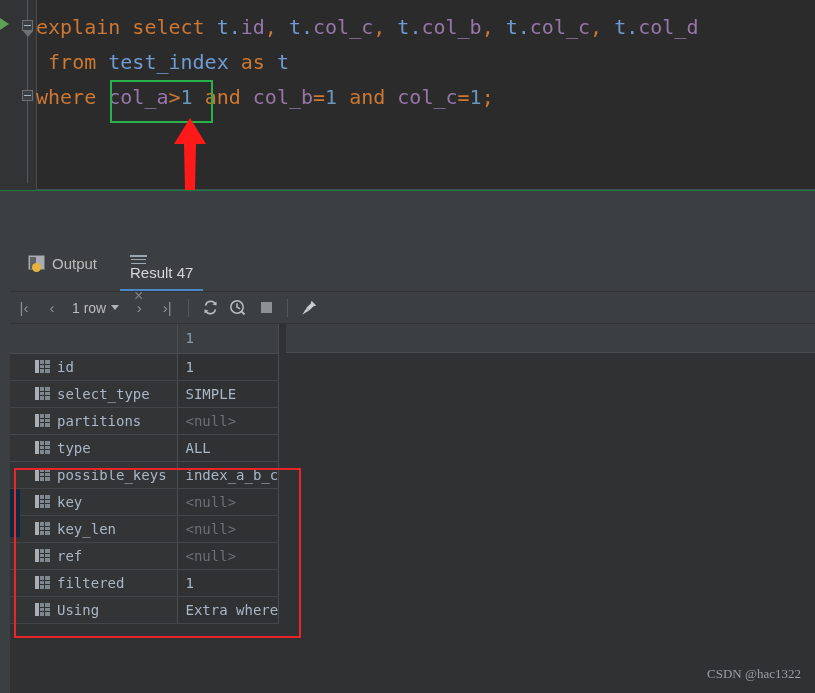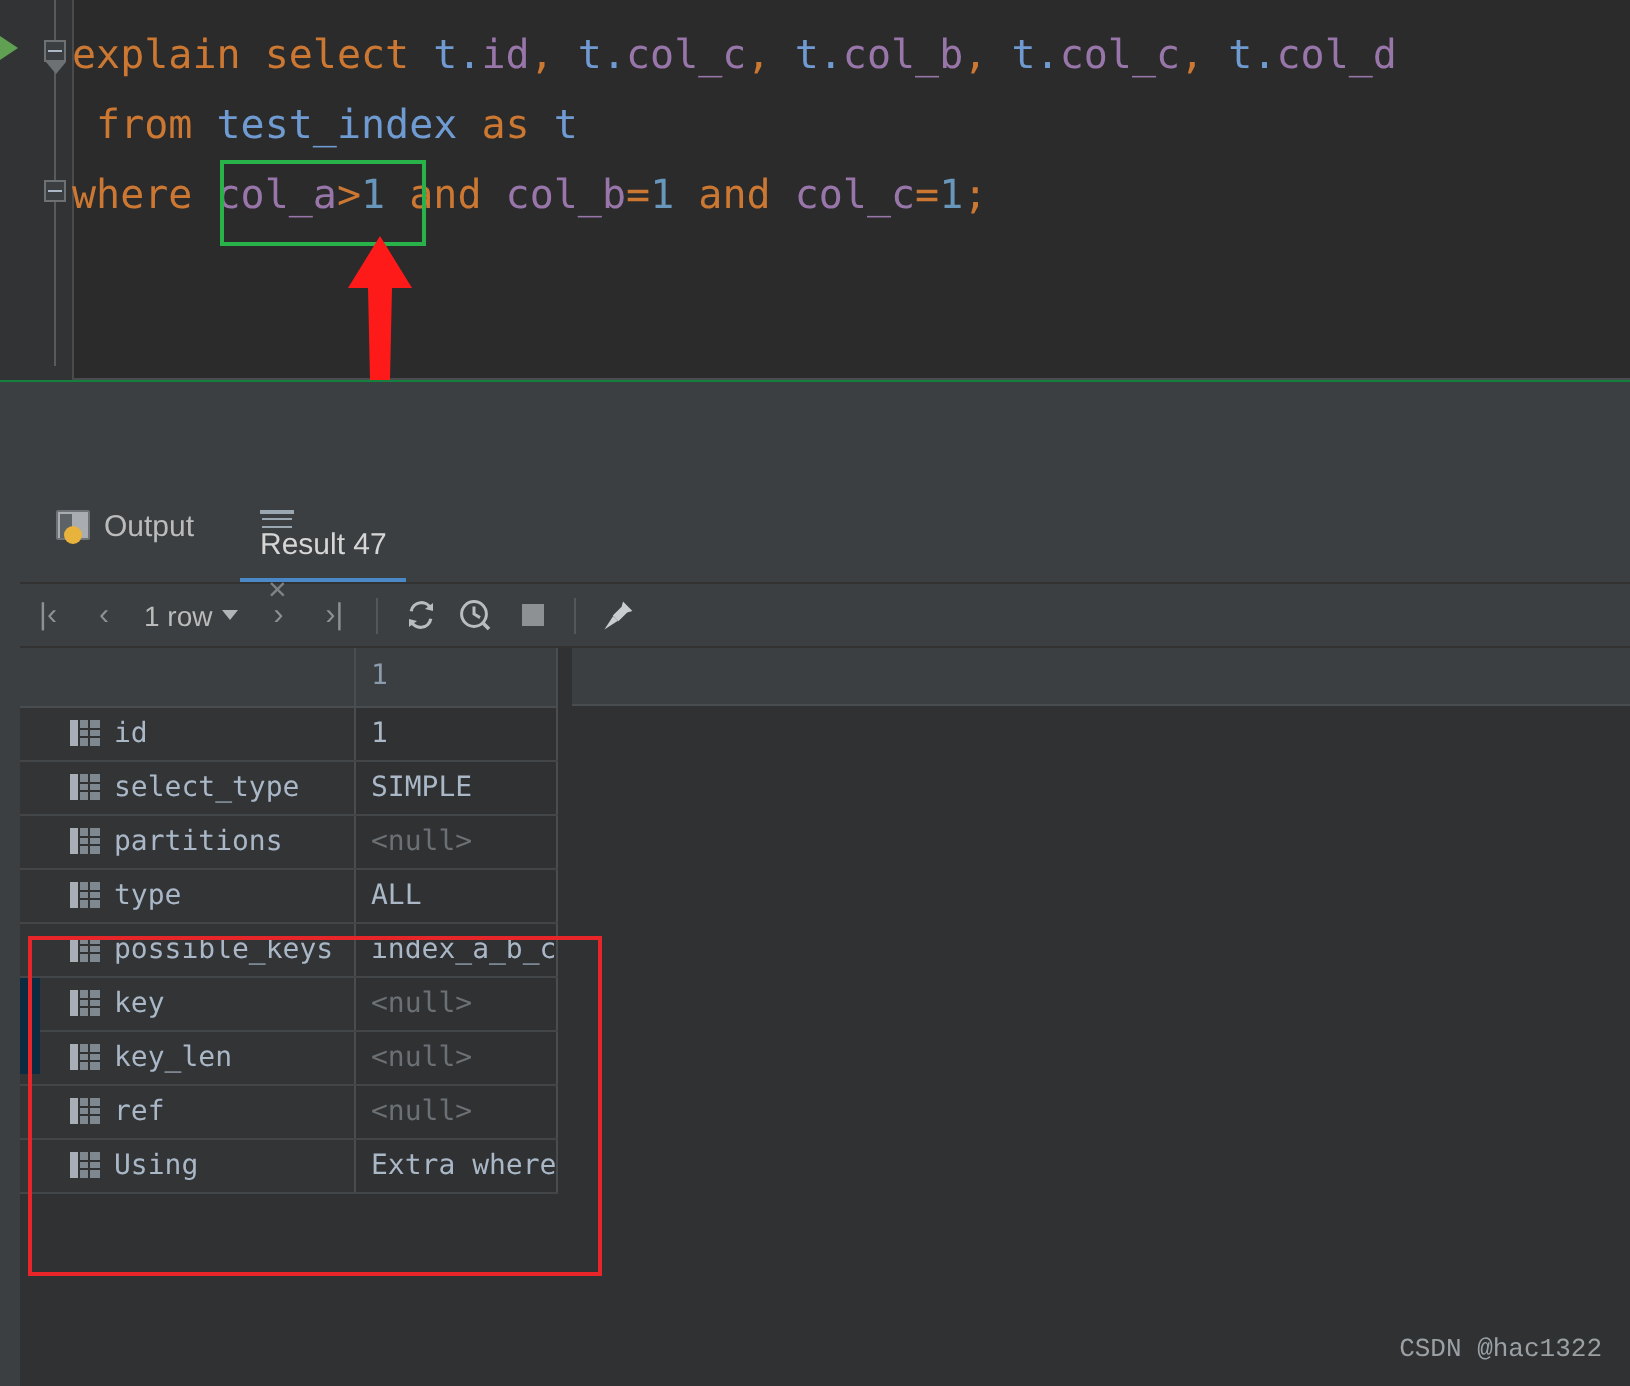--- a/index.html
+++ b/index.html
@@ -342,21 +342,21 @@
     left: 14px; top: 468px;
     width: 287px; height: 170px;
     border: 2px solid #e8262a;
     box-sizing: border-box;
     pointer-events: none;
   }
 
   .watermark {
     position: absolute;
     right: 14px; bottom: 11px;
-    font-family: Liberation Mono, monospace;
+    font-family: Liberation Serif, serif;
     font-size: 13px;
     color: #9aa0a4;
   }
 </style>
 </head>
 <body>
 
 <div id="app">
 
   <div class="editor">
@@ -535,20 +535,32 @@
               </td>
               <td class="col-val"><span class="val null">&lt;null&gt;</span></td>
             </tr>
             <tr>
               <td class="col-name">
                 <div class="cellname">
                   <span class="icon-col">
                     <span class="bar"></span>
                     <span class="gr"></span>
                   </span>
+                  <span>filtered</span>
+                </div>
+              </td>
+              <td class="col-val"><span class="val">1</span></td>
+            </tr>
+            <tr>
+              <td class="col-name">
+                <div class="cellname">
+                  <span class="icon-col">
+                    <span class="bar"></span>
+                    <span class="gr"></span>
+                  </span>
                   <span>Using</span>
                 </div>
               </td>
               <td class="col-val"><span class="val">Extra where</span></td>
             </tr>
           </tbody>
       </table>
       <div class="blue-strip"></div>
     </div>
 

